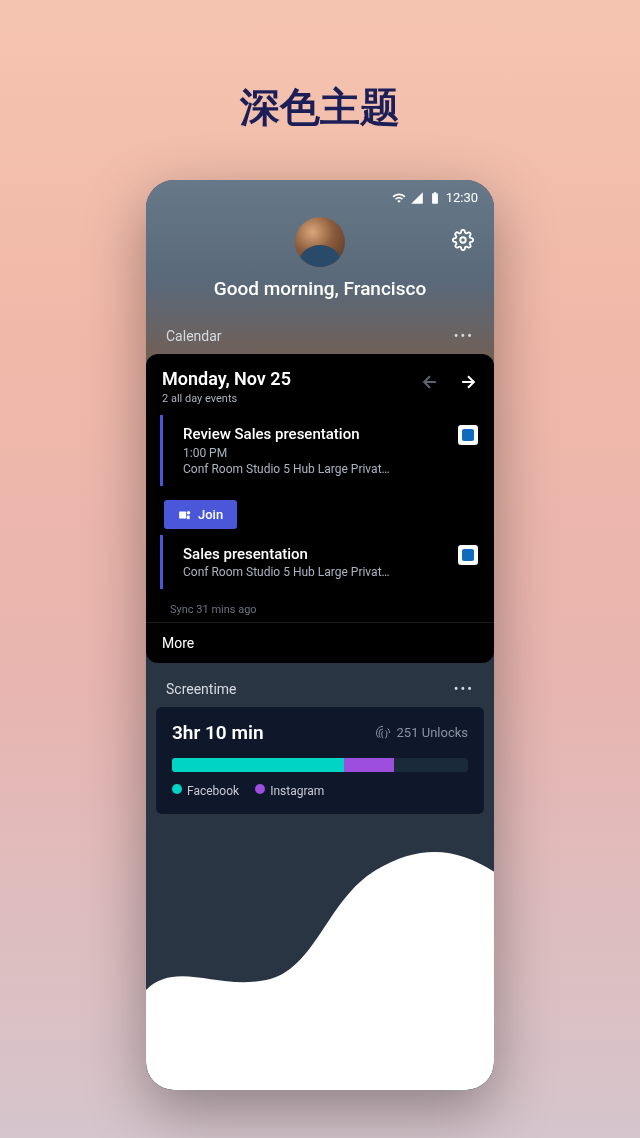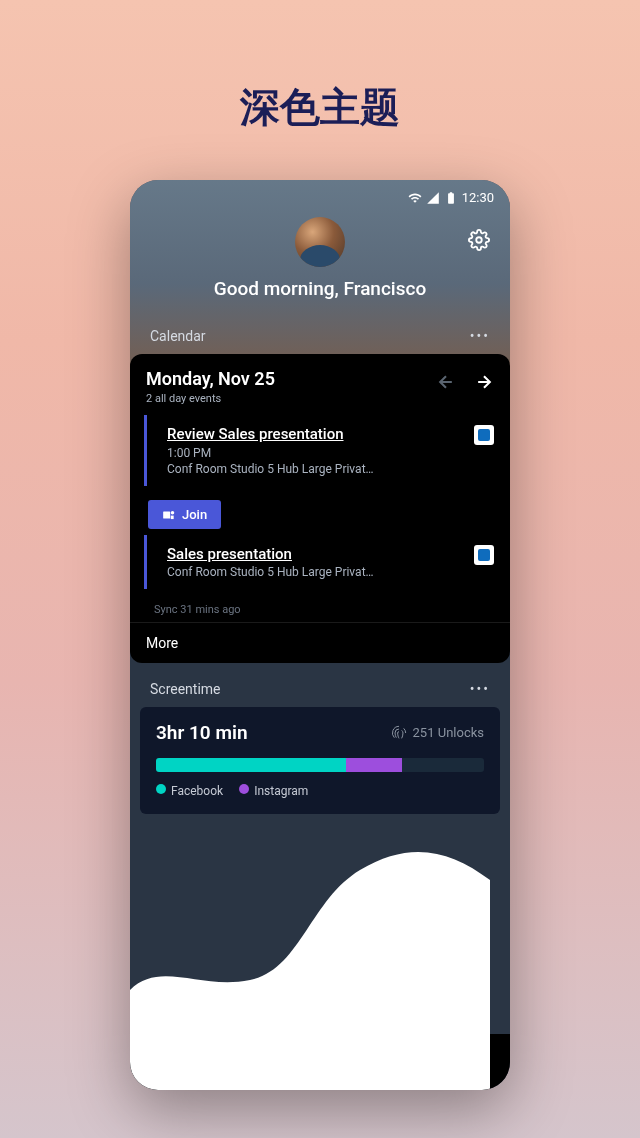--- a/index.html
+++ b/index.html
@@ -17,21 +17,21 @@
 
 .page-title {
   color: #1b1e57;
   font-size: 40px;
   font-weight: 700;
   margin-top: 80px;
   margin-bottom: 45px;
 }
 
 .phone {
-  width: 380px;
+  width: 348px;
   height: 910px;
   background: #2a3544;
   border-radius: 28px;
   overflow: hidden;
   position: relative;
   box-shadow: 0 20px 60px rgba(0,0,0,0.35);
 }
 
 .phone-bg {
   position: absolute;
@@ -125,21 +125,21 @@
 .arrow-prev { color: #5a6470; }
 .arrow-next { color: #fff; }
 
 .event {
   position: relative;
   padding: 10px 16px 10px 20px;
   border-left: 3px solid #4a57d8;
   margin-left: 14px;
   margin-bottom: 6px;
 }
-.event-title { color: #fff; font-size: 15px; font-weight: 500; text-decoration: underline; }
+.event-title { color: #fff; font-size: 15px; font-weight: 500; }
 .event-time { color: #aab3c0; font-size: 12px; margin-top: 3px; }
 .event-loc { color: #aab3c0; font-size: 12px; margin-top: 2px; white-space: nowrap; overflow: hidden; text-overflow: ellipsis; max-width: 240px; }
 
 .outlook-icon {
   position: absolute;
   right: 16px; top: 10px;
   width: 20px; height: 20px;
   background: #fff;
   border-radius: 3px;
   display: flex; align-items: center; justify-content: center;

